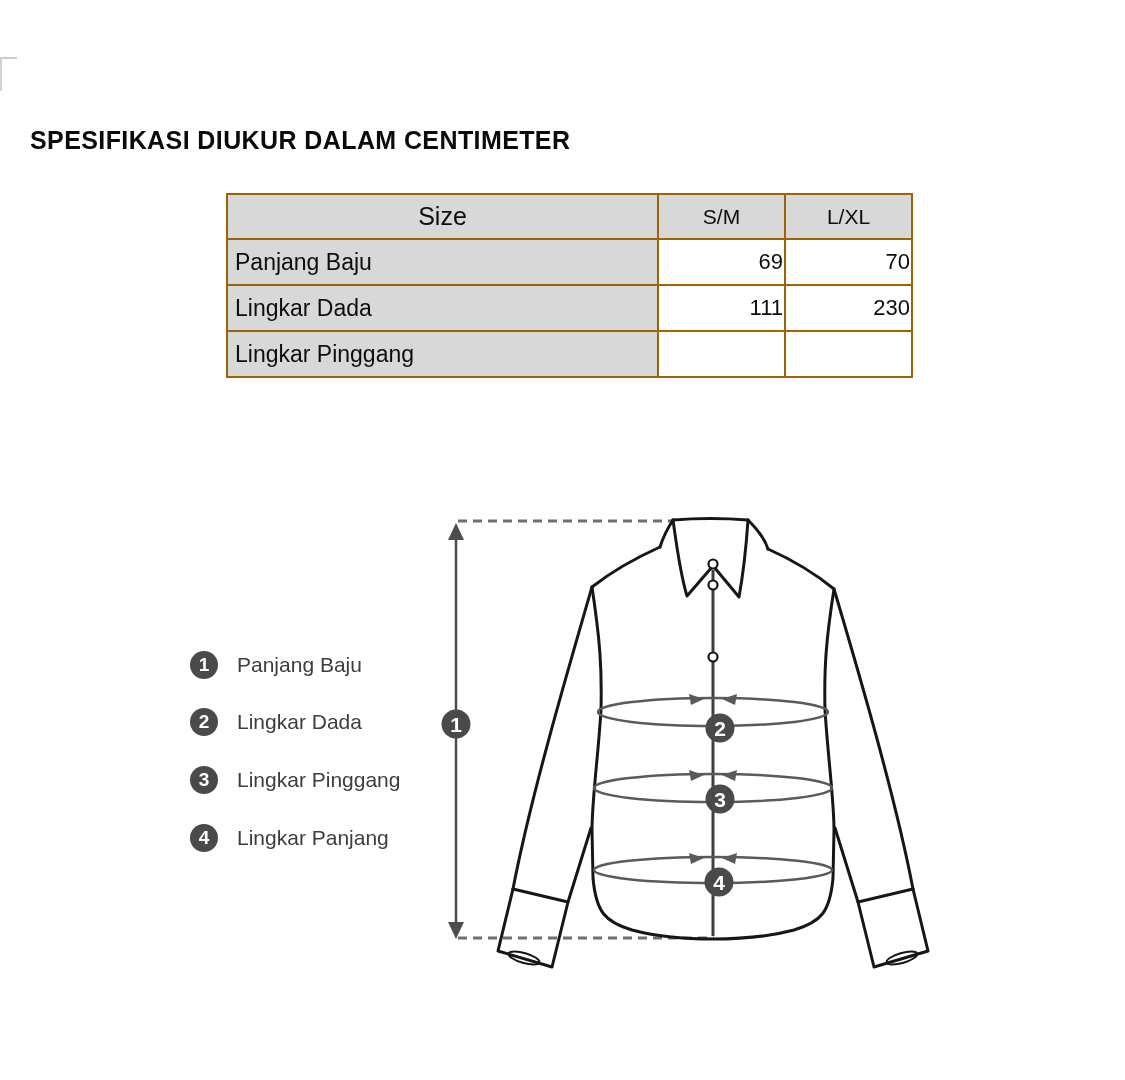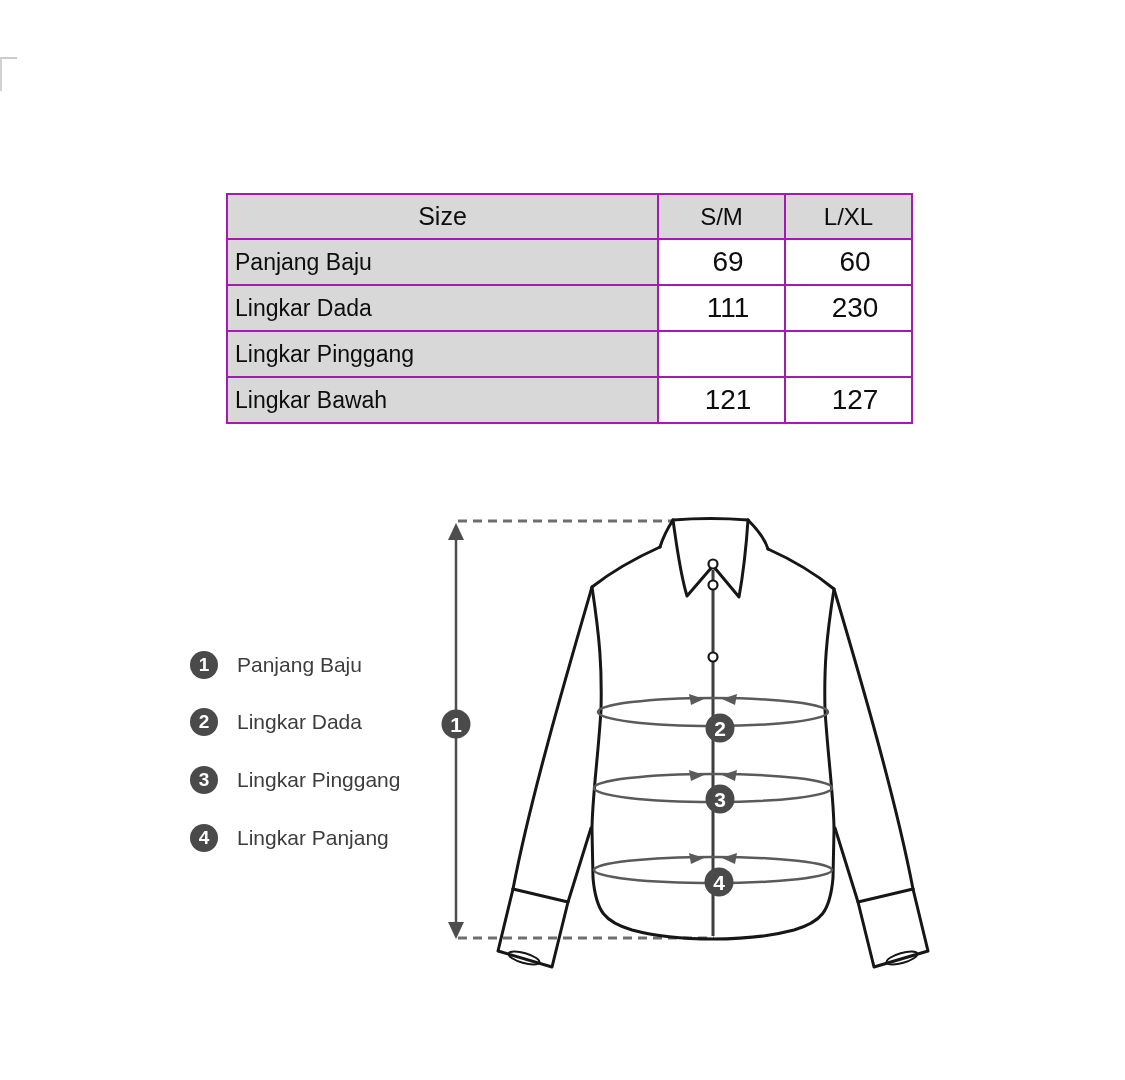--- a/index.html
+++ b/index.html
@@ -12,33 +12,33 @@
     border-top:2px solid #cbcbcb;border-left:2px solid #d2d2d2;
   }
   .title{
     position:absolute;left:30px;top:126px;margin:0;
     font-size:25px;font-weight:bold;letter-spacing:.4px;color:#0b0b0b;white-space:nowrap;
   }
   table.spec{
     position:absolute;left:226px;top:193px;border-collapse:collapse;table-layout:fixed;
   }
   table.spec td,table.spec th{
-    border:2px solid #a21caf;font-weight:normal;color:#0d0d0d;
+    border:2px solid #a16207;font-weight:normal;color:#0d0d0d;
     overflow:hidden;white-space:nowrap;
   }
   .col-label{width:427px;}
   .col-val{width:123px;}
   tr.hdr{height:45px;}
   tr.row{height:46px;}
   .cell-gray{background:#d8d8d8;}
   .cell-white{background:#ffffff;}
   th.size-h{font-size:25px;text-align:center;}
-  th.col-h{font-size:24px;text-align:center;}
+  th.col-h{font-size:21px;text-align:center;}
   td.rlabel{font-size:23px;text-align:left;padding-left:7px;}
-  td.rval{font-size:28px;text-align:center;padding-left:14px;}
+  td.rval{font-size:22px;text-align:right;padding-left:14px;}
   .legend{position:absolute;left:0;top:0;width:0;height:0;}
   .legend-item{position:absolute;left:190px;display:flex;align-items:center;height:30px;white-space:nowrap;}
   .li1{top:650px}.li2{top:707px}.li3{top:765px}.li4{top:823px}
   .legend-badge{
     width:28px;height:28px;border-radius:50%;background:#4a4a4a;color:#fff;
     font-size:19px;font-weight:bold;display:flex;align-items:center;justify-content:center;flex:0 0 28px;
   }
   .legend-label{font-size:21px;color:#3d3d3d;margin-left:19px;}
   svg.diagram{position:absolute;left:0;top:0;}
   .shirt{stroke:#161616;stroke-width:3;fill:none;stroke-linecap:round;stroke-linejoin:round;}
@@ -52,47 +52,43 @@
   .badge{fill:#4a4a4a;stroke:none;}
   .badge-num{fill:#ffffff;font-family:"Liberation Sans",sans-serif;font-size:21px;font-weight:bold;text-anchor:middle;}
 </style>
 </head>
 <body>
 
 <div class="page">
 
   <div class="corner-mark"></div>
 
+  <h1 class="title">SPESIFIKASI DIUKUR DALAM CENTIMETER</h1>
 
   <table class="spec">
     <tbody>
         <tr class="hdr">
       <th class="col-label cell-gray size-h">Size</th>
       <th class="col-val cell-gray col-h">S/M</th>
       <th class="col-val cell-gray col-h">L/XL</th>
     </tr>
     <tr class="row">
       <td class="rlabel cell-gray">Panjang Baju</td>
       <td class="rval cell-white">69</td>
-      <td class="rval cell-white">60</td>
+      <td class="rval cell-white">70</td>
     </tr>
     <tr class="row">
       <td class="rlabel cell-gray">Lingkar Dada</td>
       <td class="rval cell-white">111</td>
       <td class="rval cell-white">230</td>
     </tr>
     <tr class="row">
       <td class="rlabel cell-gray">Lingkar Pinggang</td>
       <td class="rval cell-white"></td>
       <td class="rval cell-white"></td>
-    </tr>
-    <tr class="row">
-      <td class="rlabel cell-gray">Lingkar Bawah</td>
-      <td class="rval cell-white">121</td>
-      <td class="rval cell-white">127</td>
     </tr>
   </tbody>
     </table>
 
   <div class="legend">
     <div class="legend-item li1">
       <span class="legend-badge">1</span>
       <span class="legend-label">Panjang Baju</span>
     </div>
     <div class="legend-item li2">

